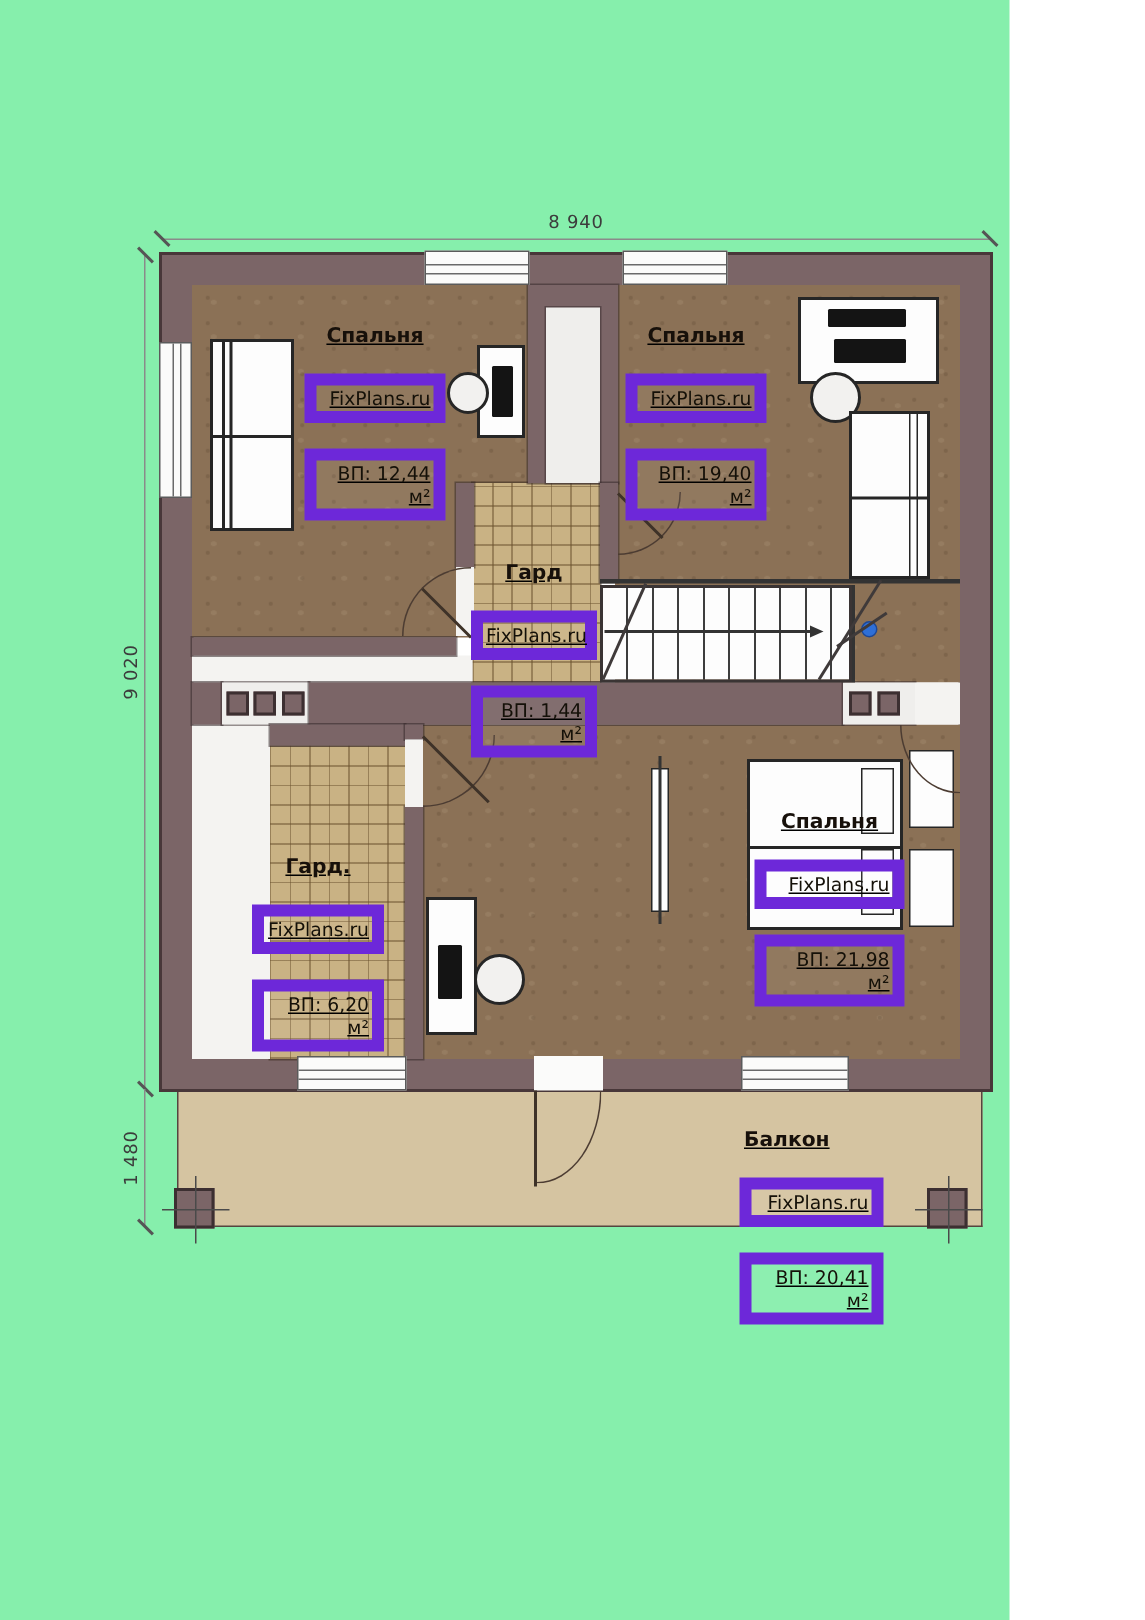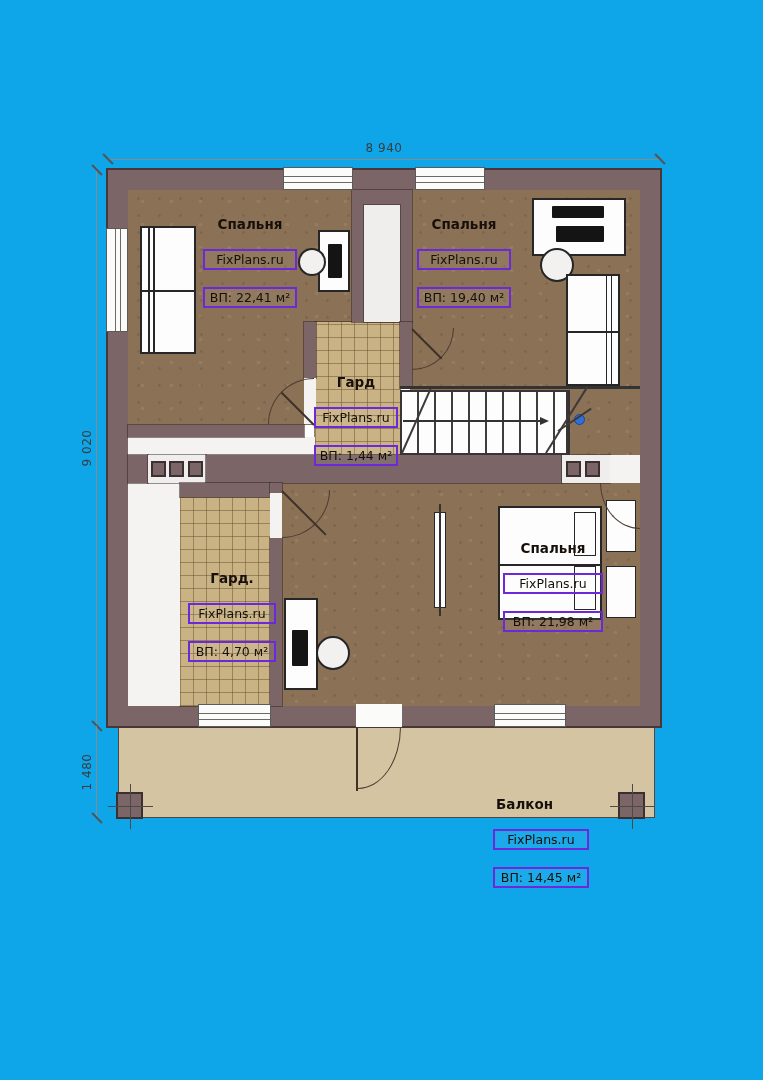--- a/index.html
+++ b/index.html
@@ -1,16 +1,16 @@
 <!DOCTYPE html>
 <html style="--wall: #7b6567; --wall-outline: #483739; --floor-wood: #8b7156; --floor-tile: #c9b284; --balcony-floor: #d5c4a1; --stair-marker: #2e6fd8;"><head>
 <meta charset="utf-8">
 <style>
   html,body{margin:0;padding:0;background:#fff;}
-  #page{position:relative;width:763px;height:1080px;background:#0ea5e9;overflow:hidden;
+  #page{position:relative;width:673px;height:1080px;background:#86efac;overflow:hidden;
         font-family:"DejaVu Sans","Liberation Sans",sans-serif;}
 
   
   .dim-line{position:absolute;background:#8a8a8a;}
   .tick{position:absolute;width:14px;height:2px;background:#555;transform:rotate(45deg);}
   .dim-label{position:absolute;color:#3c3c3c;font-size:12px;letter-spacing:.5px;text-align:center;}
   .dim-label.vert{transform:rotate(-90deg);transform-origin:center;white-space:nowrap;}
 
   
   #outer-wall{position:absolute;left:108px;top:170px;width:552px;height:556px;
@@ -63,25 +63,25 @@
   
   #balcony{position:absolute;left:118px;top:726px;width:537px;height:92px;
      background:var(--balcony-floor,#d5c4a1);box-sizing:border-box;
      border:1px solid #55453f;border-top:none;}
   .pillar{position:absolute;width:27px;height:27px;background:var(--wall,#7b6567);
      box-sizing:border-box;border:2px solid #3c2f31;}
   .cross-h{position:absolute;left:-10px;top:12px;width:45px;height:1px;background:#4a4a4a;}
   .cross-v{position:absolute;top:-10px;left:12px;height:45px;width:1px;background:#4a4a4a;}
 
   
-  .room-label{position:absolute;z-index:30;}
+  .room-label{position:absolute;z-index:30;text-decoration:underline;}
   .room-name{font-size:13.5px;font-weight:bold;color:#17100a;text-align:center;margin-bottom:3px;}
   .room-name.left{text-align:left;padding-left:3px;}
-  .label-box{box-sizing:border-box;border:2px solid #6d28d9;padding:1px 2px;margin-top:17px;
-     font-size:12.5px;color:#141008;text-align:center;line-height:15px;background:rgba(255,255,255,.06);}
+  .label-box{box-sizing:border-box;border:8px solid #6d28d9;padding:1px 2px;margin-top:17px;
+     font-size:12.5px;color:#141008;text-align:right;line-height:15px;background:rgba(255,255,255,.06);}
 </style>
 </head>
 <body>
 
 <div id="page">
 
   <div class="dim-line" style="left:108px;top:159px;width:552px;height:1px"></div>
   <div class="tick" style="left:101px;top:158px"></div>
   <div class="tick" style="left:653px;top:158px"></div>
   <div class="dim-label" style="left:344px;top:141px;width:80px">8 940</div>
@@ -216,41 +216,41 @@
 
   <div class="door-arc arc-bl" style="left:600px;top:483px;width:40px;height:46px"></div>
 
   <div class="window" style="left:356px;top:704px;width:46px;height:23px;border:none;background:#fbfbfa"></div>
   <div class="leaf" style="left:357px;top:726px;width:64px;transform:rotate(90deg)"></div>
   <div class="door-arc arc-br" style="left:358px;top:727px;width:43px;height:62px"></div>
 
   <div class="room-label" style="left:203px;top:216px;width:94px">
     <div class="room-name">Спальня</div>
     <div class="label-box">FixPlans.ru</div>
-    <div class="label-box">ВП: 22,41 м²</div>
+    <div class="label-box">ВП: 12,44 м²</div>
   </div>
   <div class="room-label" style="left:417px;top:216px;width:94px">
     <div class="room-name">Спальня</div>
     <div class="label-box">FixPlans.ru</div>
     <div class="label-box">ВП: 19,40 м²</div>
   </div>
   <div class="room-label" style="left:314px;top:374px;width:84px">
     <div class="room-name">Гард</div>
     <div class="label-box">FixPlans.ru</div>
     <div class="label-box">ВП: 1,44 м²</div>
   </div>
-  <div class="room-label" style="left:188px;top:570px;width:88px">
+  <div class="room-label" style="left:168px;top:570px;width:88px">
     <div class="room-name">Гард.</div>
     <div class="label-box">FixPlans.ru</div>
-    <div class="label-box">ВП: 4,70 м²</div>
+    <div class="label-box">ВП: 6,20 м²</div>
   </div>
   <div class="room-label" style="left:503px;top:540px;width:100px">
     <div class="room-name">Спальня</div>
     <div class="label-box">FixPlans.ru</div>
     <div class="label-box">ВП: 21,98 м²</div>
   </div>
-  <div class="room-label" style="left:493px;top:796px;width:96px">
+  <div class="room-label" style="left:493px;top:752px;width:96px">
     <div class="room-name left">Балкон</div>
     <div class="label-box">FixPlans.ru</div>
-    <div class="label-box">ВП: 14,45 м²</div>
+    <div class="label-box">ВП: 20,41 м²</div>
   </div>
 
 </div>
 
 </body></html>

